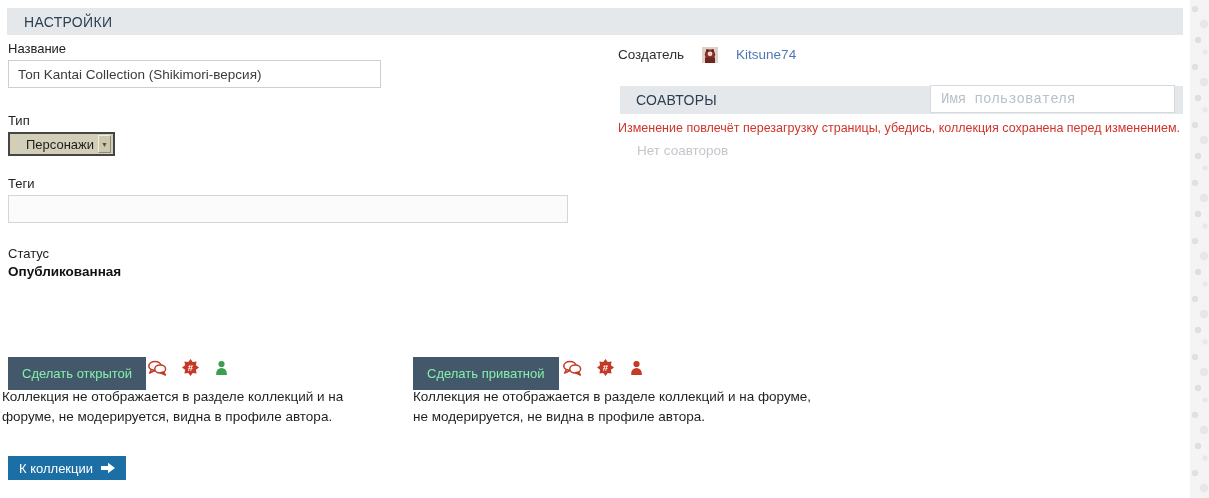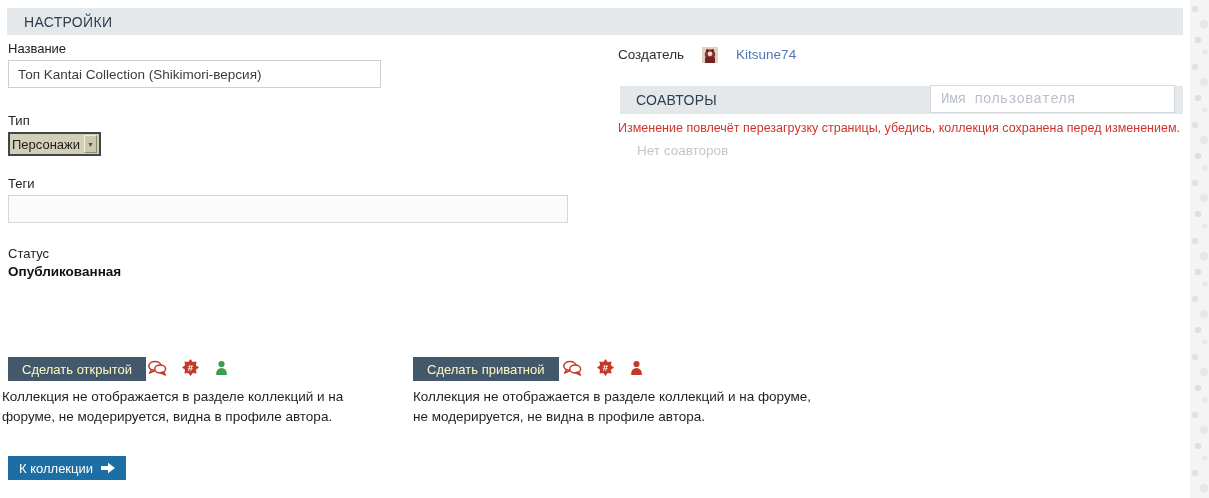--- a/index.html
+++ b/index.html
@@ -34,35 +34,35 @@
   .text-input {
     position:absolute; border:1px solid #cfcfcf; background:#fff;
     font-family:inherit; font-size:13.5px; color:#3c3c3c; padding:0 9px; outline:none;
   }
   .tags-input { background:#fbfbfb; border-color:#d6d6d6; }
 
   
   .type-select {
     position:absolute; left:8px; top:132px; height:24px; min-width:90px;
     background:#d2ceb8; border:2px solid #454545; display:inline-flex;
-    align-items:center; padding:0 2px 0 2px; cursor:pointer;
+    align-items:center; padding:0 2px 0 16px; cursor:pointer;
   }
   .type-select-value { font-size:13px; color:#1d1d1d; }
   .select-arrow-btn {
     width:13px; height:18px; margin-left:4px; background:#ccc8ac;
     border:1px solid; border-color:#f0eedb #8f8b72 #8f8b72 #f0eedb;
     display:flex; align-items:center; justify-content:center;
     font-size:7px; color:#55513c; line-height:1;
   }
 
   .status-value { position:absolute; font-size:13.5px; font-weight:bold; color:#111; }
   .body-text { position:absolute; font-size:13.5px; color:#1f1f1f; line-height:20px; }
 
   .dark-btn {
-    position:absolute; height:24px; background:#44586c; color:#fef9c3;
+    position:absolute; height:33px; background:#44586c; color:#86efac;
     border:none; font-family:inherit; font-size:13px; padding:0 14px;
     display:inline-flex; align-items:center; cursor:pointer;
   }
   .blue-btn {
     position:absolute; left:8px; top:456px; height:24px; background:#1b6fa5; color:#fff;
     border:none; font-family:inherit; font-size:13px; padding:0 11px;
     display:inline-flex; align-items:center; gap:8px; cursor:pointer;
   }
   .icon-row { position:absolute; display:flex; gap:15px; align-items:center; }
   .icon { display:inline-flex; align-items:center; justify-content:center; }

